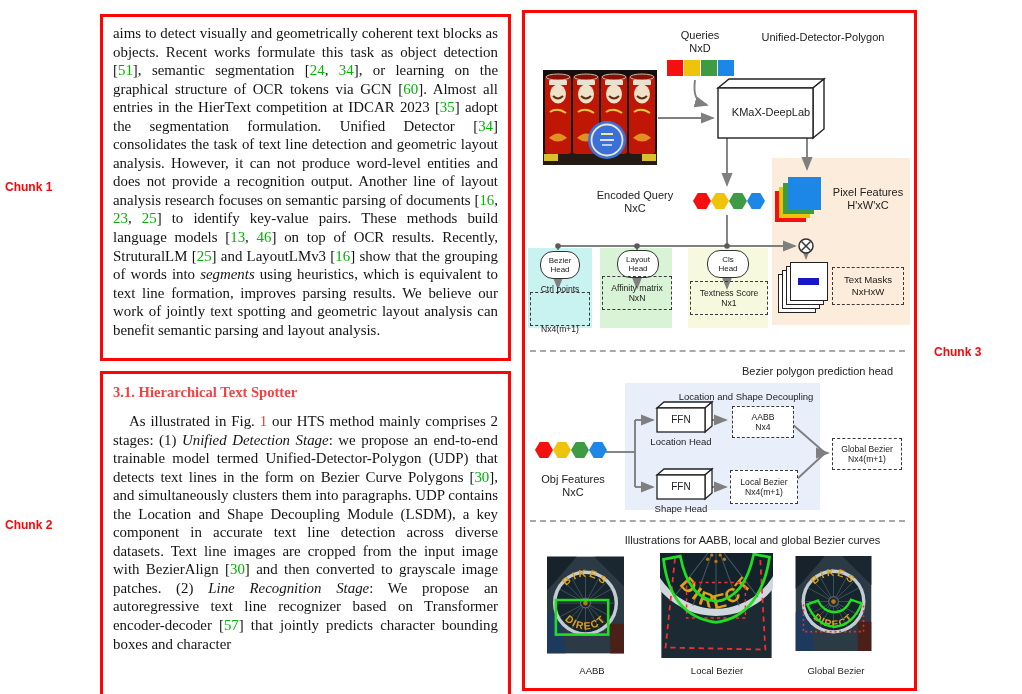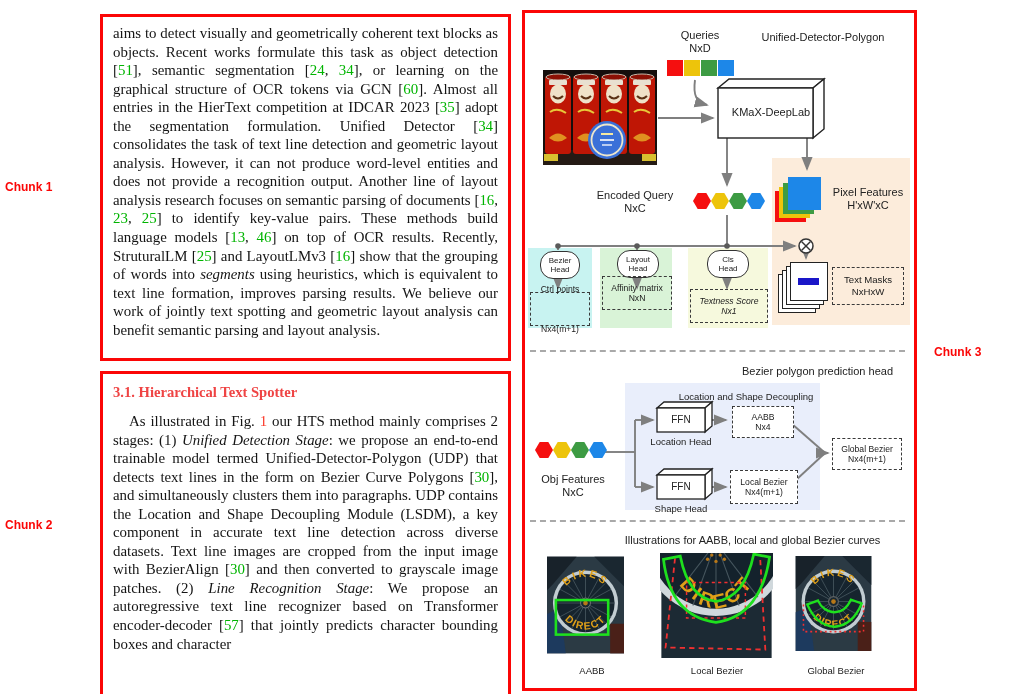--- a/index.html
+++ b/index.html
@@ -230,21 +230,21 @@
           <span>Head</span>
     </div>
     <div class="dbox" style="left:5px;top:279px;width:58px;height:32px;gap:30px;">
       <span>Ctrl points</span>
           <span>Nx4(m+1)</span>
     </div>
     <div class="dbox" style="left:77px;top:263px;width:68px;height:32px;">
       <span>Affinity matrix</span>
           <span>NxN</span>
     </div>
-    <div class="dbox" style="left:165px;top:276px;width:76px;height:32px;font-style:italic;">
+    <div class="dbox" style="left:165px;top:268px;width:76px;height:32px;">
       <span>Textness Score</span>
           <span>Nx1</span>
     </div>
 
     <div class="maskcard" style="left:253px;top:261px;"></div>
     <div class="maskcard" style="left:257px;top:257px;"></div>
     <div class="maskcard" style="left:261px;top:253px;"></div>
     <div class="maskcard" style="left:265px;top:249px;">
       <div style="position:absolute;left:7px;top:15px;width:21px;height:7px;background:#1a16c8;"></div>
     </div>

